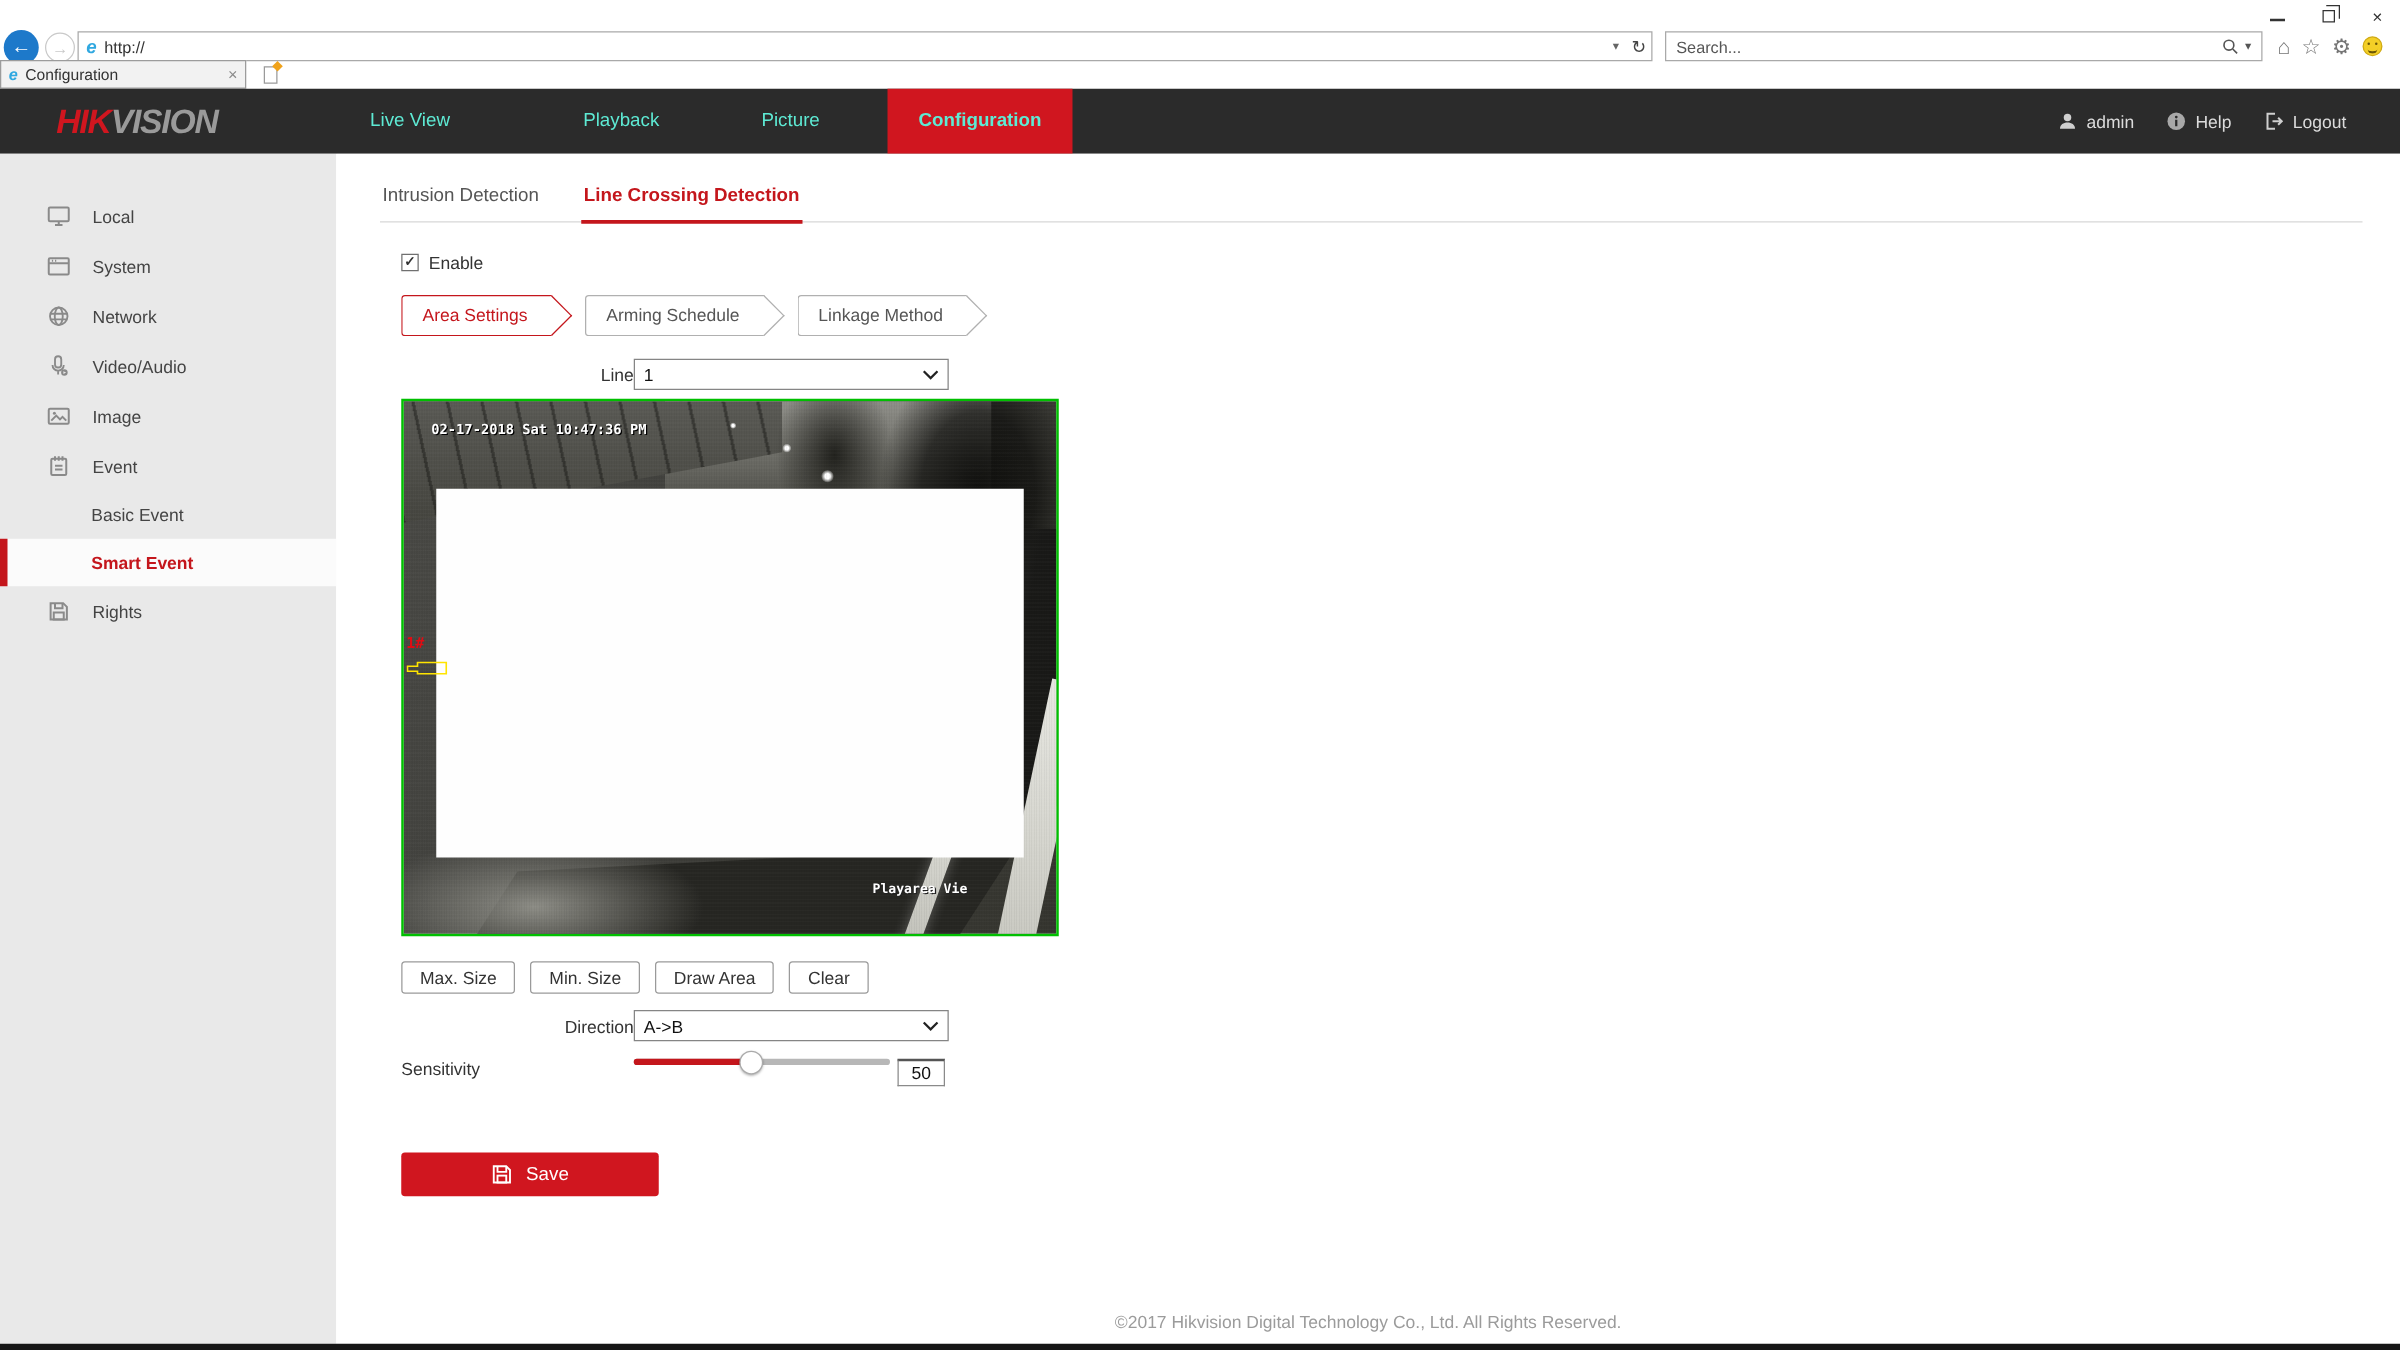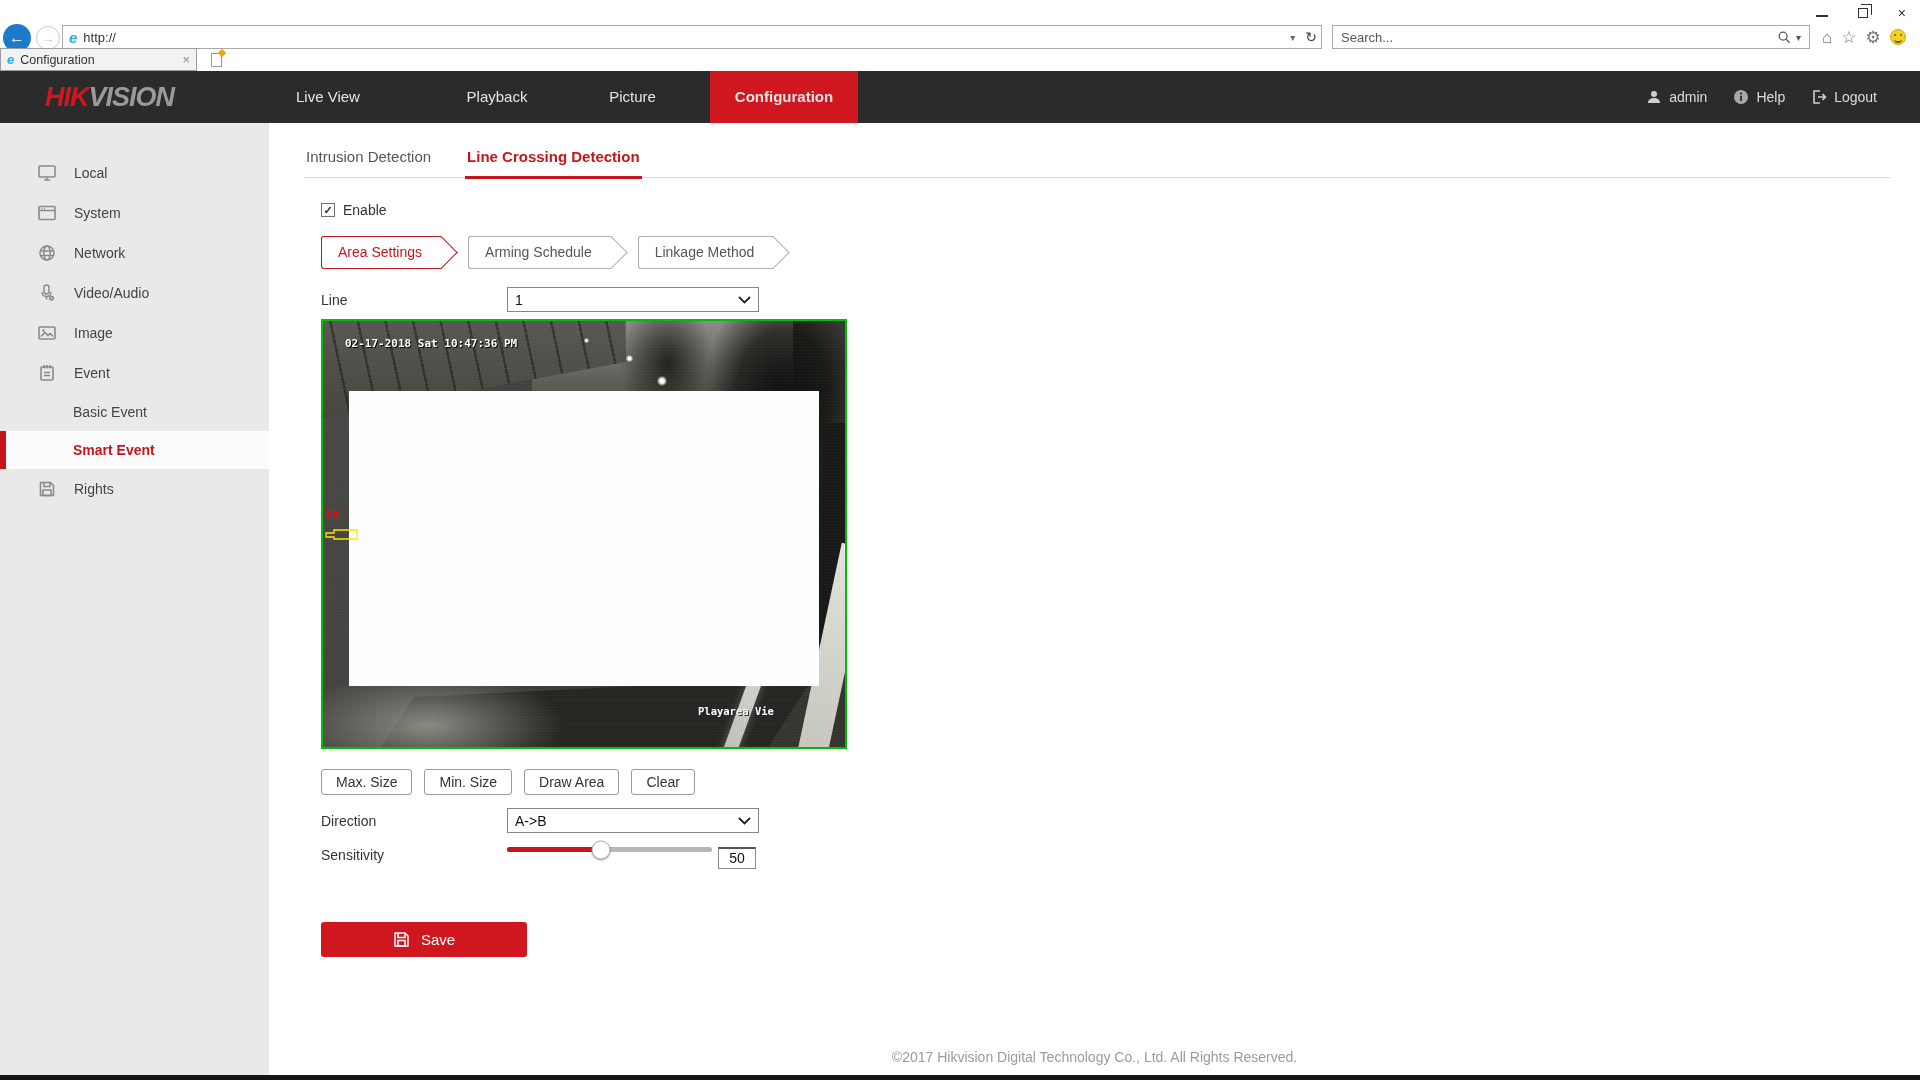--- a/index.html
+++ b/index.html
@@ -39,21 +39,21 @@
   .btab-close { margin-left:auto; color:#8a8a8a; font-size:13px; cursor:pointer; }
   .newtab { position:absolute; left:205px; top:2px; width:22px; height:20px; display:flex; align-items:center; justify-content:center; cursor:pointer; }
   .newtab-page { position:relative; width:11px; height:14px; border:1px solid #9a9a9a; background:#fff; display:inline-block; }
   .newtab-page::after { content:""; position:absolute; top:-4px; right:-4px; width:6px; height:6px; background:#f0a21a; transform:rotate(45deg); }
 
   
   .hik-bar { position:absolute; top:71px; left:0; width:100%; height:52px; background:#2b2b2b; }
   .logo { position:absolute; left:45px; top:0; height:52px; display:flex; align-items:center;
           font-size:27px; font-weight:bold; font-style:italic; letter-spacing:-1px; }
   .logo .hik { color:#d0161f; } .logo .vision { color:#9a9a9a; }
-  .nav-item { position:absolute; top:0; height:52px; line-height:52px; text-align:center; color:#e5e5e5; font-size:15px; cursor:pointer; }
+  .nav-item { position:absolute; top:0; height:52px; line-height:52px; text-align:center; color:#5eead4; font-size:15px; cursor:pointer; }
   .nav-live { left:283px; width:90px; } .nav-play { left:452px; width:90px; } .nav-pic { left:590px; width:85px; }
   .nav-conf { left:710px; width:148px; background:#d0161f; font-weight:bold; }
   .hik-right { position:absolute; right:43px; top:0; height:52px; display:flex; align-items:center; gap:26px; }
   .hr-item { display:flex; align-items:center; gap:7px; color:#dcdcdc; font-size:14px; cursor:pointer; }
 
   
   .main { position:absolute; top:123px; left:0; right:0; bottom:5px; display:flex; }
   .sidebar { width:269px; background:#e9e9e9; padding-top:30px; }
   .side-item { height:40px; display:flex; align-items:center; padding-left:37px; gap:17px; color:#444; font-size:14px; cursor:pointer; }
   .side-item.sub { height:38px; padding-left:73px; }
@@ -72,21 +72,21 @@
   .enable-label { font-size:14px; color:#333; }
 
   .subtab-row { margin:18px 0 0 52px; display:flex; height:33px; }
   .subtab { position:relative; height:33px; line-height:31px; background:#fff; border:1px solid #b0b0b0; border-right:none;
             padding:0 20px 0 16px; margin-right:26px; font-size:14px; color:#555; cursor:pointer; border-radius:3px 0 0 3px; }
   .subtab::after { content:""; position:absolute; top:4px; right:-11px; width:22px; height:22px; background:#fff;
                    border-top:1px solid #b0b0b0; border-right:1px solid #b0b0b0; transform:rotate(45deg); }
   .subtab.active { border-color:#c4161c; color:#c4161c; }
   .subtab.active::after { border-top-color:#c4161c; border-right-color:#c4161c; }
 
-  .form-row { margin:18px 0 0 52px; display:flex; align-items:center; }
+  .form-row { margin:18px 0 0 52px; display:flex; align-items:center;text-align:right; }
   .form-label { width:186px; font-size:14px; color:#333; }
   .select { width:252px; height:25px; border:1px solid #858585; background:#fff; font-size:14px; color:#111;
             display:flex; align-items:center; justify-content:space-between; padding:0 7px; cursor:pointer; }
 
   
   .video { position:relative; margin:7px 0 0 52px; width:526px; height:430px; border:2px solid #00bf00; overflow:hidden;
            background:linear-gradient(115deg,#4b4b47 0%,#3f3f3b 45%,#35352f 100%); cursor:crosshair; }
   .video .lyr { position:absolute; }
   .v-sky { left:40%; top:0; width:50%; height:20%; background:linear-gradient(180deg,#8f8f89,#5a5a54 80%,rgba(90,90,84,0)); }
   .v-fence { left:0; top:0; width:58%; height:24%;

